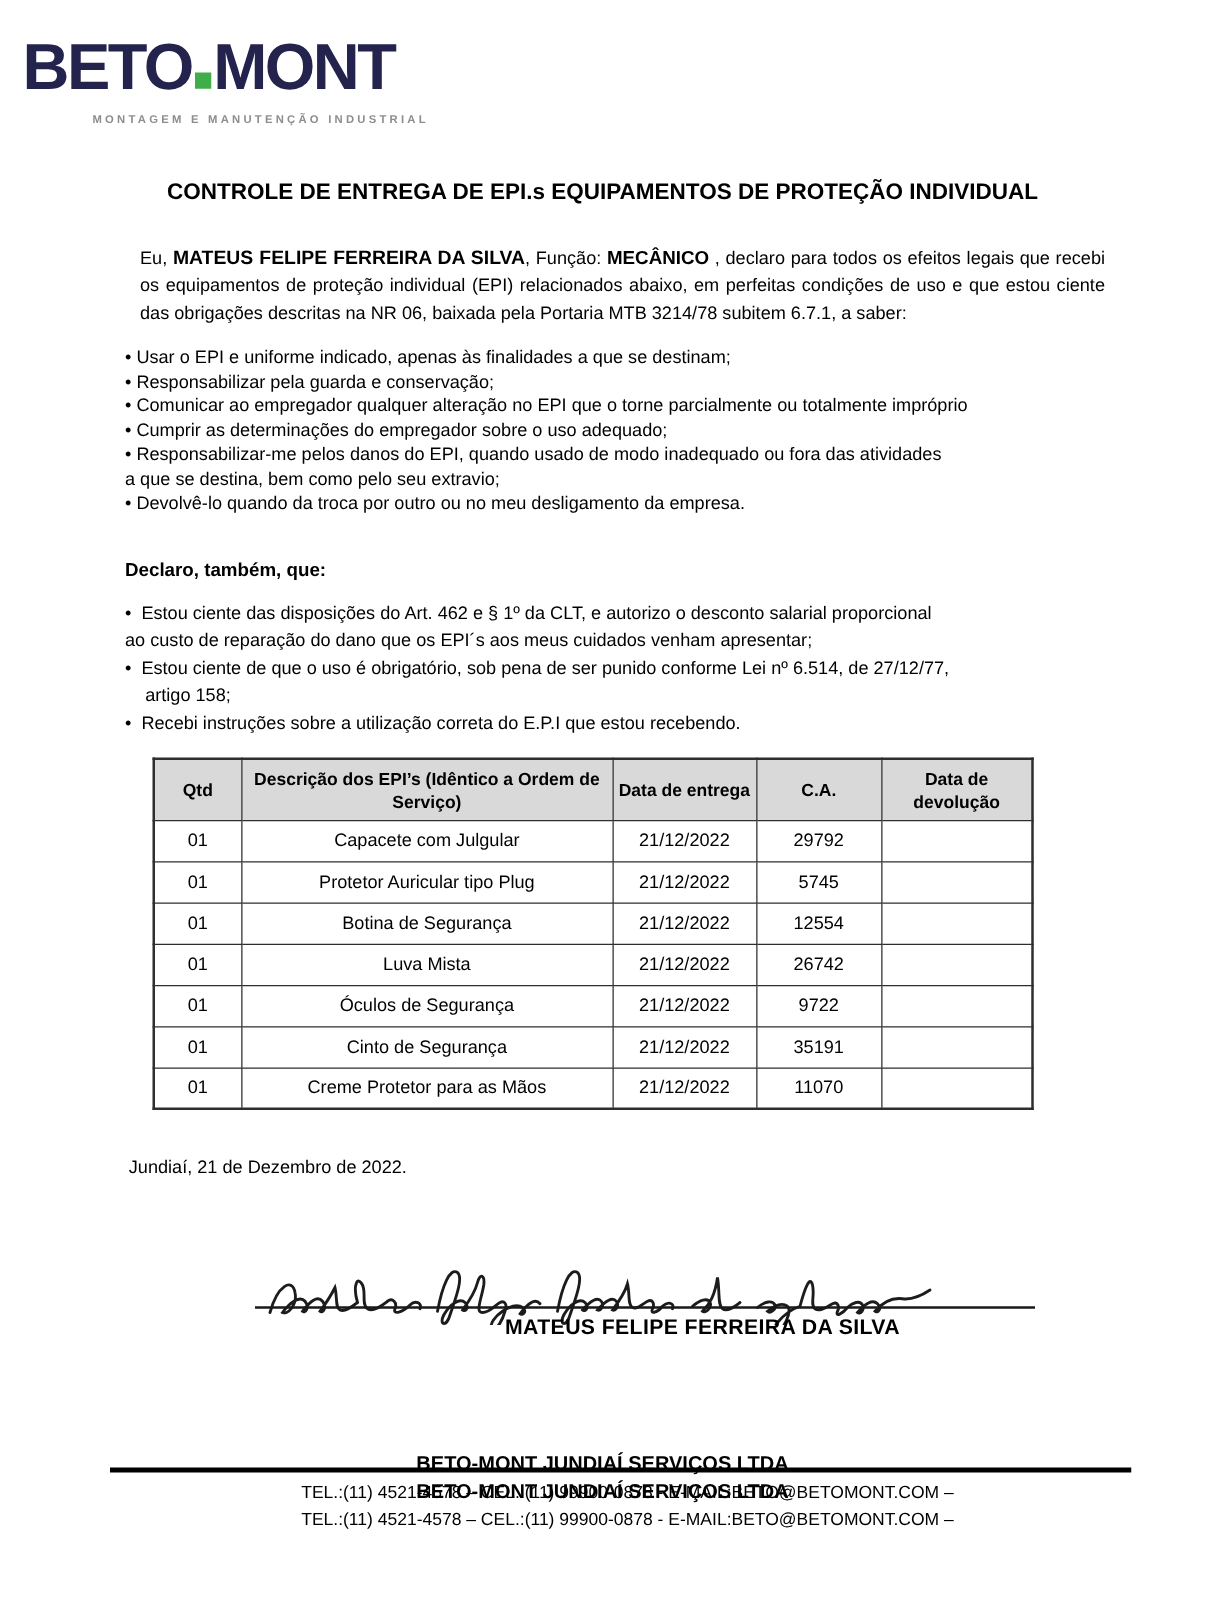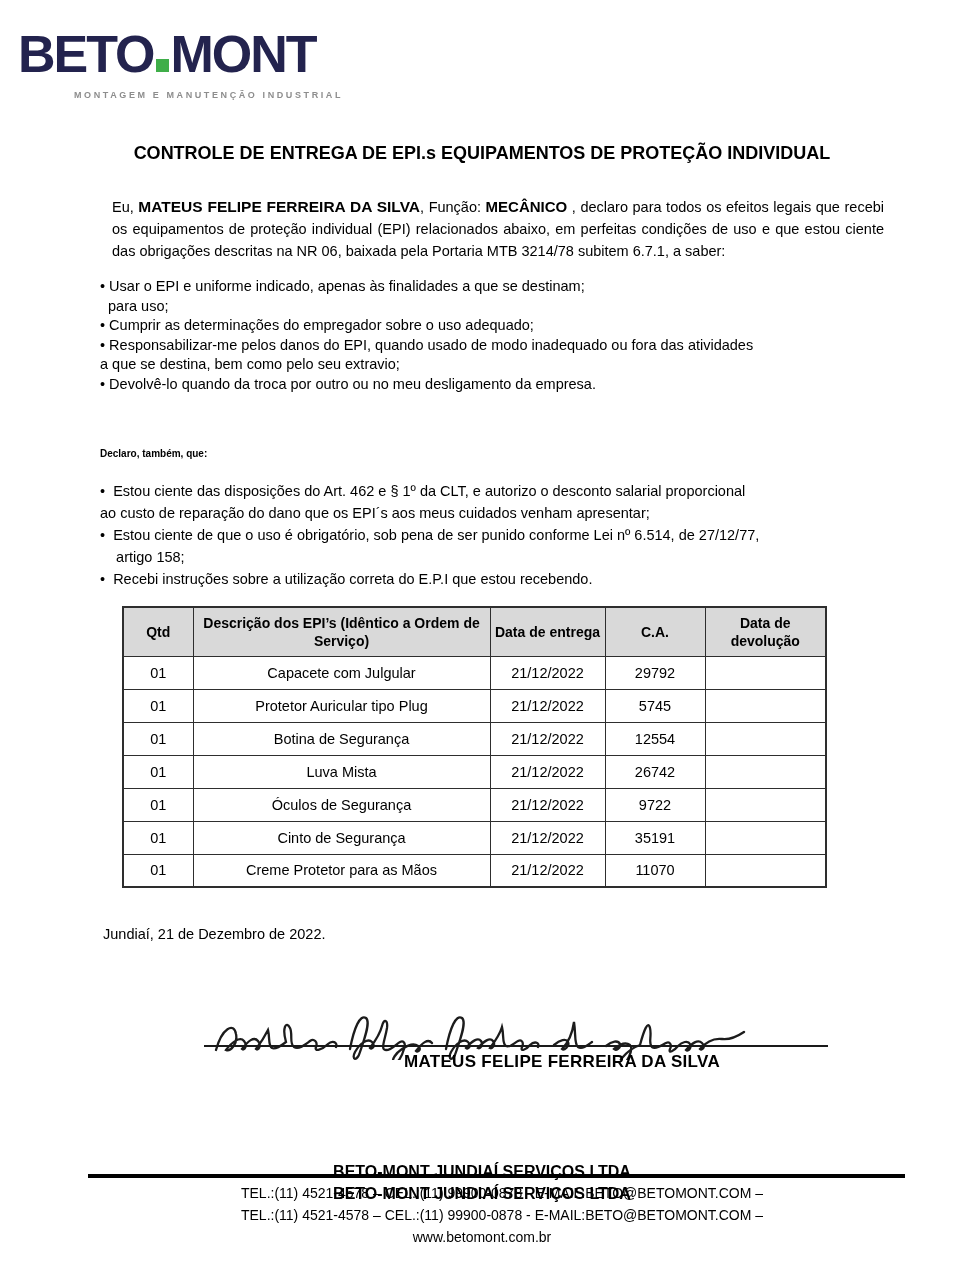--- a/index.html
+++ b/index.html
@@ -24,21 +24,21 @@
 
   
   .intro { position:absolute; left:112px; top:176px; width:772px;
     font-size:14.5px; line-height:22px; text-align:justify; }
   .intro .emp-name { font-weight:bold; font-size:15.5px; }
   .intro .emp-role { font-weight:bold; font-size:15px; }
 
   .obligations { position:absolute; left:100px; top:257px; width:772px;
     font-size:14.5px; line-height:19.5px; }
   .declaro-heading { position:absolute; left:100px; top:428px;
-    font-size:10px; font-weight:bold; }
+    font-size:15px; font-weight:bold; }
   .declarations { position:absolute; left:100px; top:460px; width:772px;
     font-size:14.5px; line-height:22px; }
   .bullet-line { white-space:pre-wrap; }
 
   
   .epi-table { position:absolute; left:122px; top:586px; width:703px;
     border-collapse:collapse; table-layout:fixed; }
   .epi-table th, .epi-table td { border:1.4px solid #2e2e2e; text-align:center;
     vertical-align:middle; padding:2px 4px; }
   .epi-table { border:2.5px solid #2e2e2e; }
@@ -78,21 +78,22 @@
     </div>
     <div class="logo-tagline">MONTAGEM E MANUTENÇÃO INDUSTRIAL</div>
   </div>
 
   <div class="doc-title">CONTROLE DE ENTREGA DE EPI.s EQUIPAMENTOS DE PROTEÇÃO INDIVIDUAL</div>
 
   <div class="intro"><span>Eu, </span><span class="emp-name">MATEUS FELIPE FERREIRA DA SILVA</span><span>, Função: </span><span class="emp-role">MECÂNICO</span><span> , declaro para todos os efeitos legais que recebi os equipamentos de proteção individual (EPI) relacionados abaixo, em perfeitas condições de uso e que estou ciente das obrigações descritas na NR 06, baixada pela Portaria MTB 3214/78 subitem 6.7.1, a saber:</span></div>
 
   <div class="obligations">
     <div class="bullet-line">• Usar o EPI e uniforme indicado, apenas às finalidades a que se destinam;</div>
-      <div class="bullet-line">&nbsp; para uso;</div>
+      <div class="bullet-line">• Responsabilizar pela guarda e conservação;</div>
+      <div class="bullet-line">• Comunicar ao empregador qualquer alteração no EPI que o torne parcialmente ou totalmente impróprio</div>
       <div class="bullet-line">• Cumprir as determinações do empregador sobre o uso adequado;</div>
       <div class="bullet-line">• Responsabilizar-me pelos danos do EPI, quando usado de modo inadequado ou fora das atividades</div>
       <div class="bullet-line">a que se destina, bem como pelo seu extravio;</div>
       <div class="bullet-line">• Devolvê-lo quando da troca por outro ou no meu desligamento da empresa.</div>
   </div>
 
   <div class="declaro-heading">Declaro, também, que:</div>
   <div class="declarations">
     <div class="bullet-line">•&nbsp; Estou ciente das disposições do Art. 462 e § 1º da CLT, e autorizo o desconto salarial proporcional</div>
       <div class="bullet-line">ao custo de reparação do dano que os EPI´s aos meus cuidados venham apresentar;</div>
@@ -196,15 +197,14 @@
       C496 30 504 26 512 27 C520 28 528 24 534 20"></path>
   </svg>
   <div class="sig-rule"></div>
   <div class="sig-name">MATEUS FELIPE FERREIRA DA SILVA</div>
 
   <div class="footer-line fA-company f-company">BETO-MONT JUNDIAÍ SERVIÇOS LTDA</div>
   <div class="footer-rule"></div>
   <div class="footer-line fA-contact f-contact">TEL.:(11) 4521-4578 – CEL.:(11) 99900-0878 - E-MAIL:BETO@BETOMONT.COM –</div>
   <div class="footer-line fB-company f-company">BETO-MONT JUNDIAÍ SERVIÇOS LTDA</div>
   <div class="footer-line fB-contact f-contact">TEL.:(11) 4521-4578 – CEL.:(11) 99900-0878 - E-MAIL:BETO@BETOMONT.COM –</div>
-  <div class="footer-line f-website">www.betomont.com.br</div>
 
 </div>
 
 </body></html>

